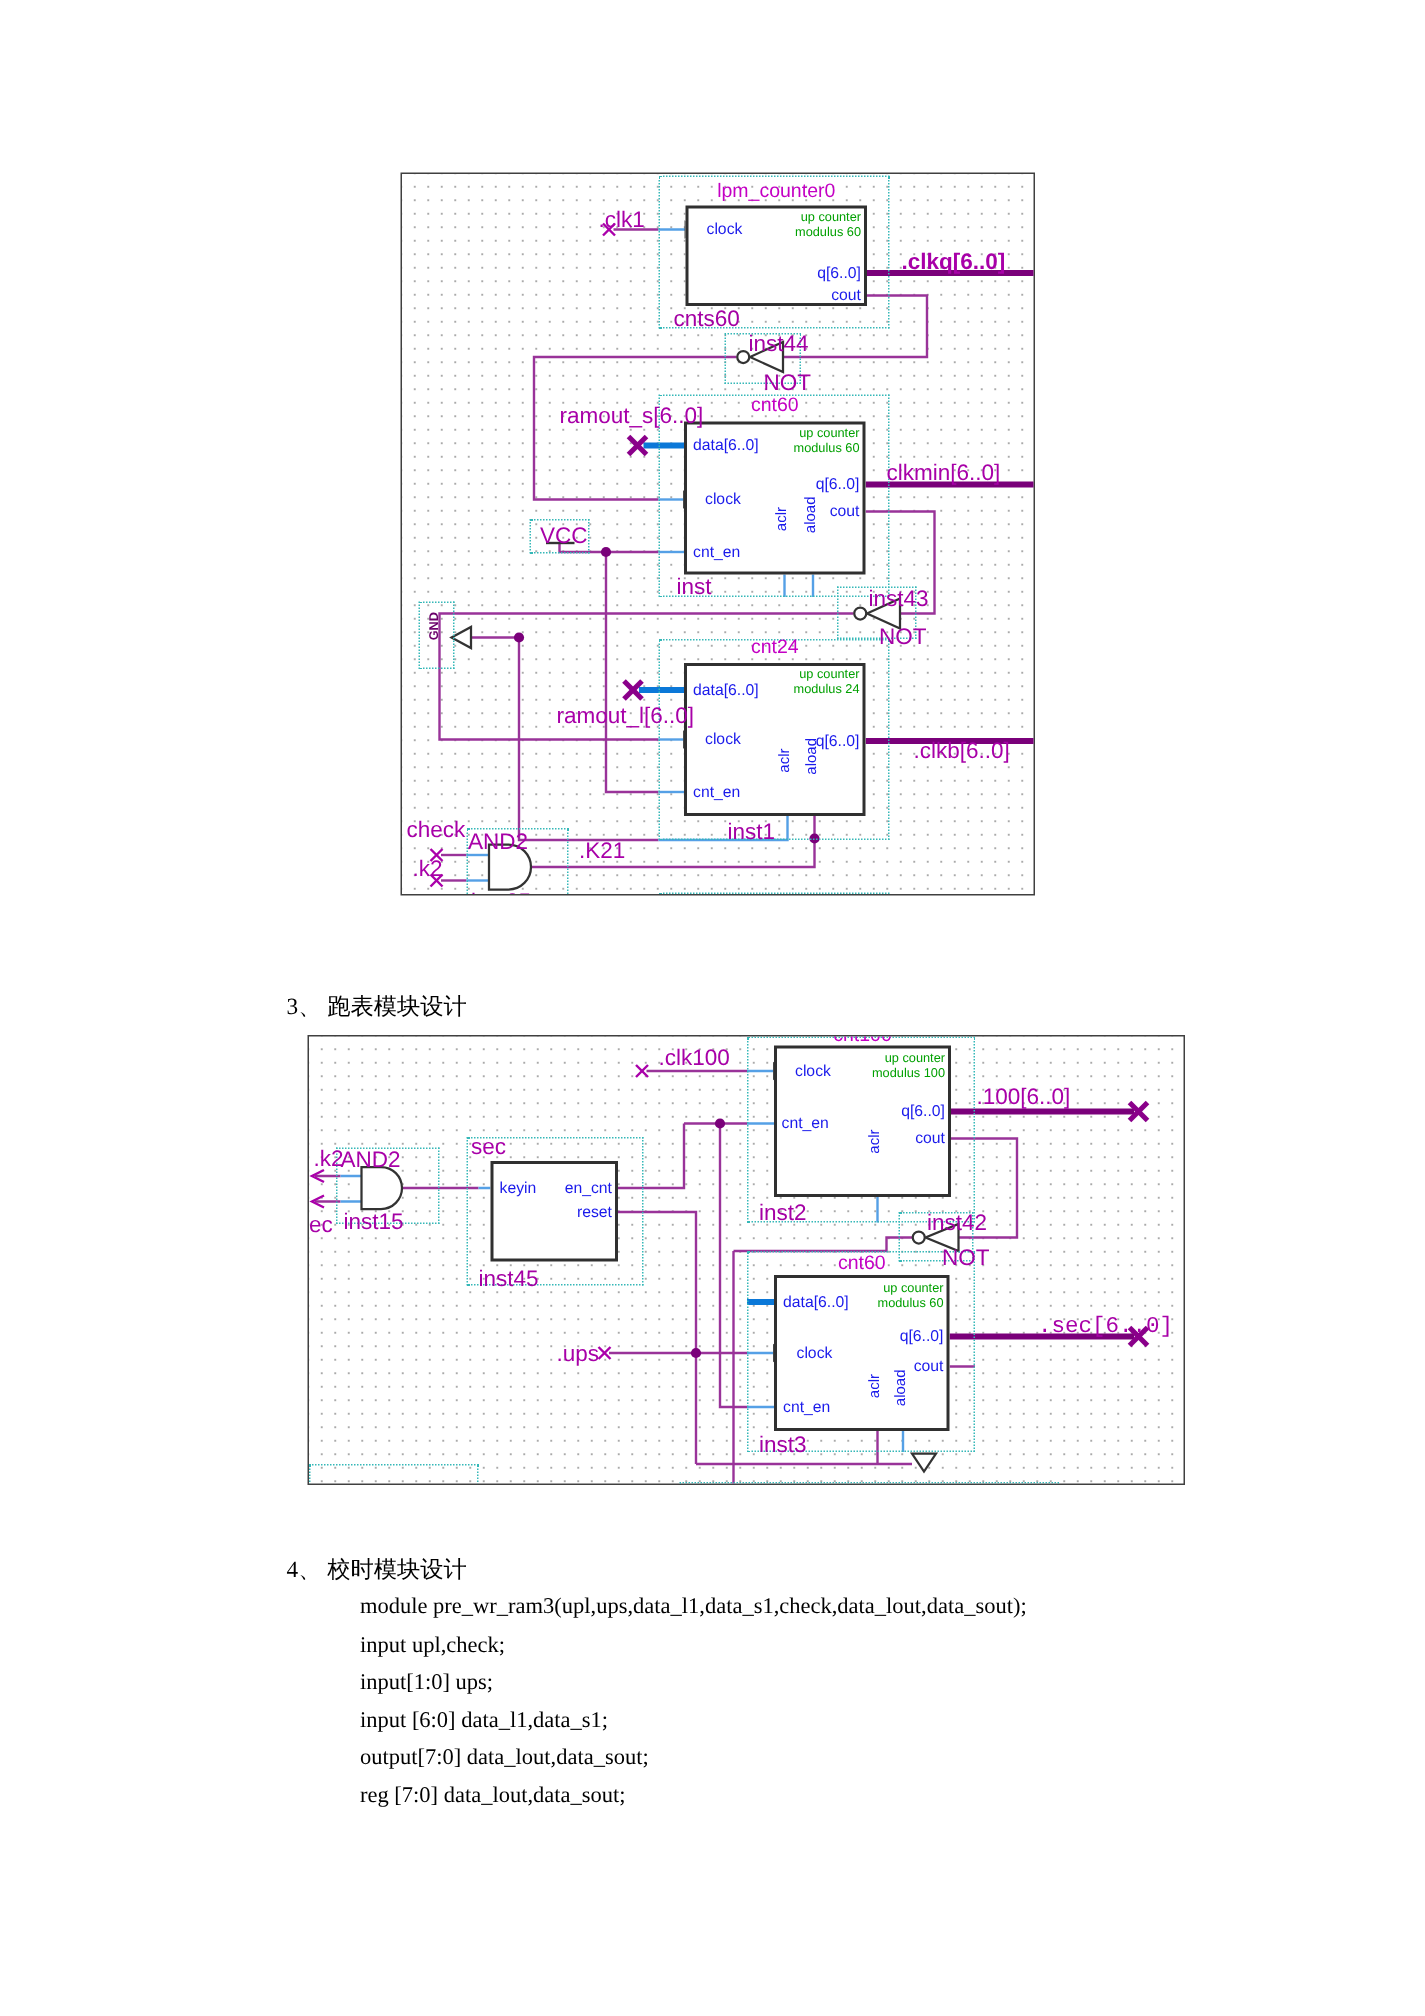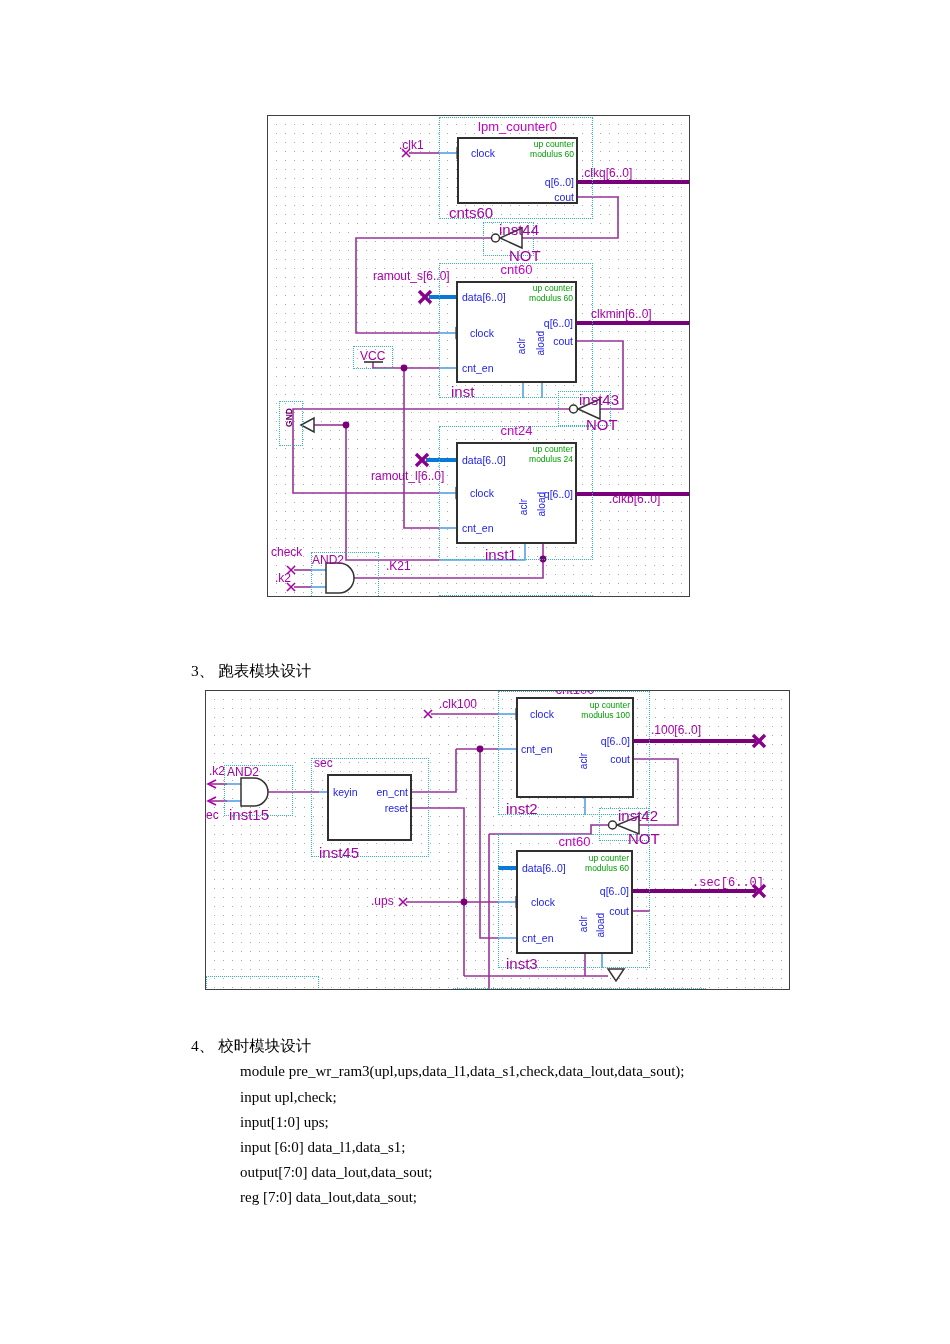--- a/index.html
+++ b/index.html
@@ -12,21 +12,21 @@
   .blk{position:absolute;background:#fff;border:2px solid #303030;box-sizing:border-box;}
   .dbox{position:absolute;border:1px dotted #35b8b8;box-sizing:border-box;}
   .dline{position:absolute;border-top:1px dotted #35b8b8;height:0;}
   .title{position:absolute;font-size:13px;color:#c400c4;text-align:center;white-space:nowrap;}
   .type{position:absolute;font-size:8.5px;color:#00a000;text-align:right;white-space:nowrap;}
   .port{position:absolute;font-size:10.5px;color:#1a1aeb;white-space:nowrap;}
   .port.r{text-align:right;}
   .vport{position:absolute;font-size:10px;color:#1a1aeb;writing-mode:vertical-rl;
          transform:rotate(180deg);white-space:nowrap;}
   .inst{position:absolute;font-size:15px;color:#a400a4;white-space:nowrap;}
-  .lbl{position:absolute;font-size:12px;color:#a800a8;white-space:nowrap;}
+  .lbl{position:absolute;font-size:15px;color:#a800a8;white-space:nowrap;}
   .vlbl{position:absolute;font-size:8.5px;font-weight:bold;color:#6a006a;writing-mode:vertical-rl;
         transform:rotate(180deg);white-space:nowrap;}
   .heading{position:absolute;font-family:"Liberation Serif",serif;font-size:15.5px;color:#000;white-space:nowrap;margin-left:18px;}
   .code{position:absolute;font-family:"Liberation Serif",serif;font-size:15px;color:#000;white-space:nowrap;}
 </style>
 </head>
 <body>
 
 <div class="page">
 
@@ -163,21 +163,21 @@
     <div class="vlbl" style="left:16px;top:292px;">GND</div>
 
     <div class="inst" style="left:231px;top:105px;">inst44</div>
     <div class="inst" style="left:241px;top:131px;">NOT</div>
     <div class="inst" style="left:311px;top:275px;">inst43</div>
     <div class="inst" style="left:318px;top:300px;">NOT</div>
     <div class="lbl" style="left:44px;top:437px;">AND2</div>
     <div class="inst" style="left:46px;top:477px;">inst25</div>
 
     <div class="lbl" style="left:131px;top:22px;">.clk1</div>
-    <div class="lbl" style="left:313px;top:50px;">.clkq[6..0]</div>
+    <div class="lbl" style="left:333px;top:50px;font-weight:bold;">.clkq[6..0]</div>
     <div class="lbl" style="left:105px;top:153px;">ramout_s[6..0]</div>
     <div class="lbl" style="left:323px;top:191px;">clkmin[6..0]</div>
     <div class="lbl" style="left:103px;top:317px;margin-top:36px;">ramout_l[6..0]</div>
     <div class="lbl" style="left:341px;top:376px;">.clkb[6..0]</div>
     <div class="lbl" style="left:3px;top:429px;">check</div>
     <div class="lbl" style="left:7px;top:455px;">.k2</div>
     <div class="lbl" style="left:118px;top:443px;">.K21</div>
   </div>
 
   <div class="heading" style="left:173px;top:661px;">3、 跑表模块设计</div>

